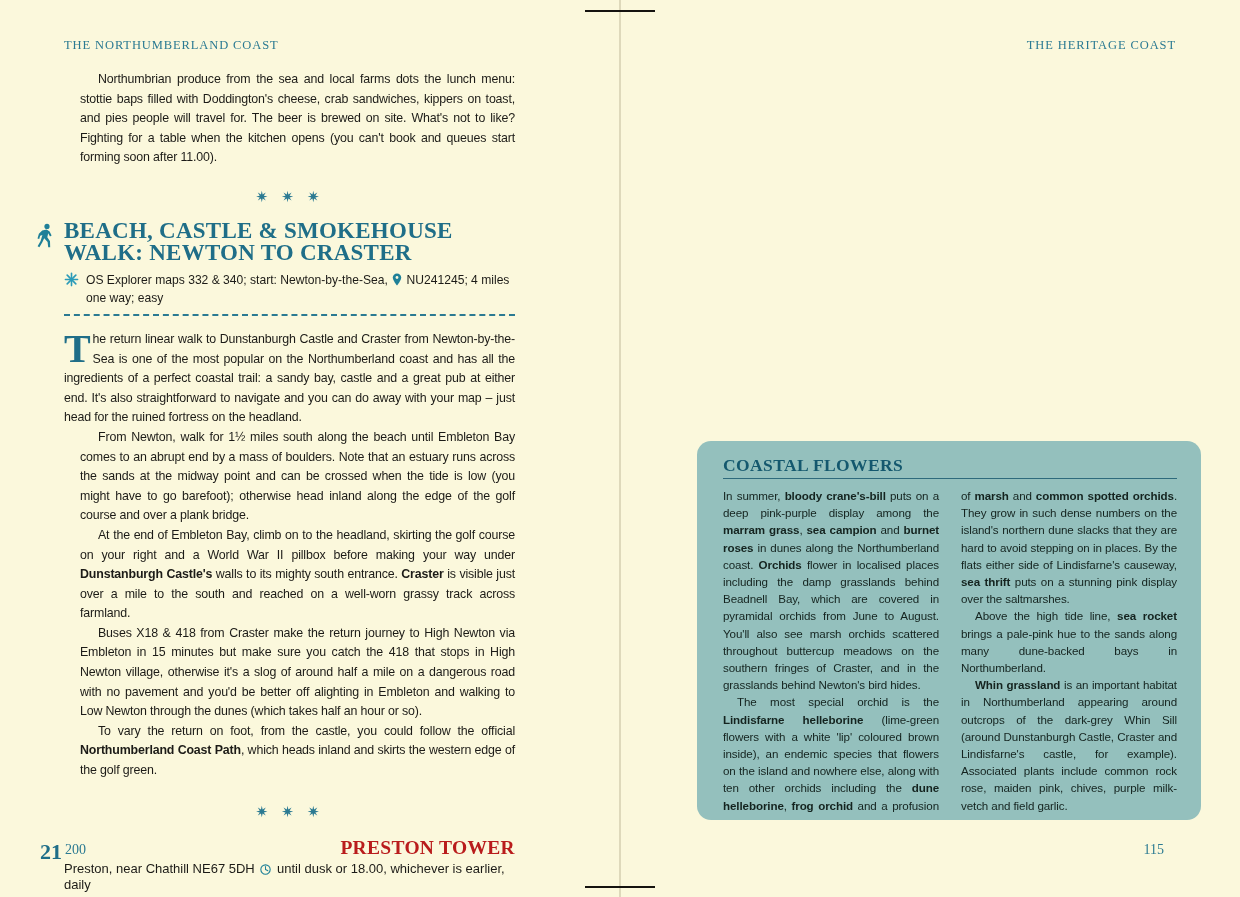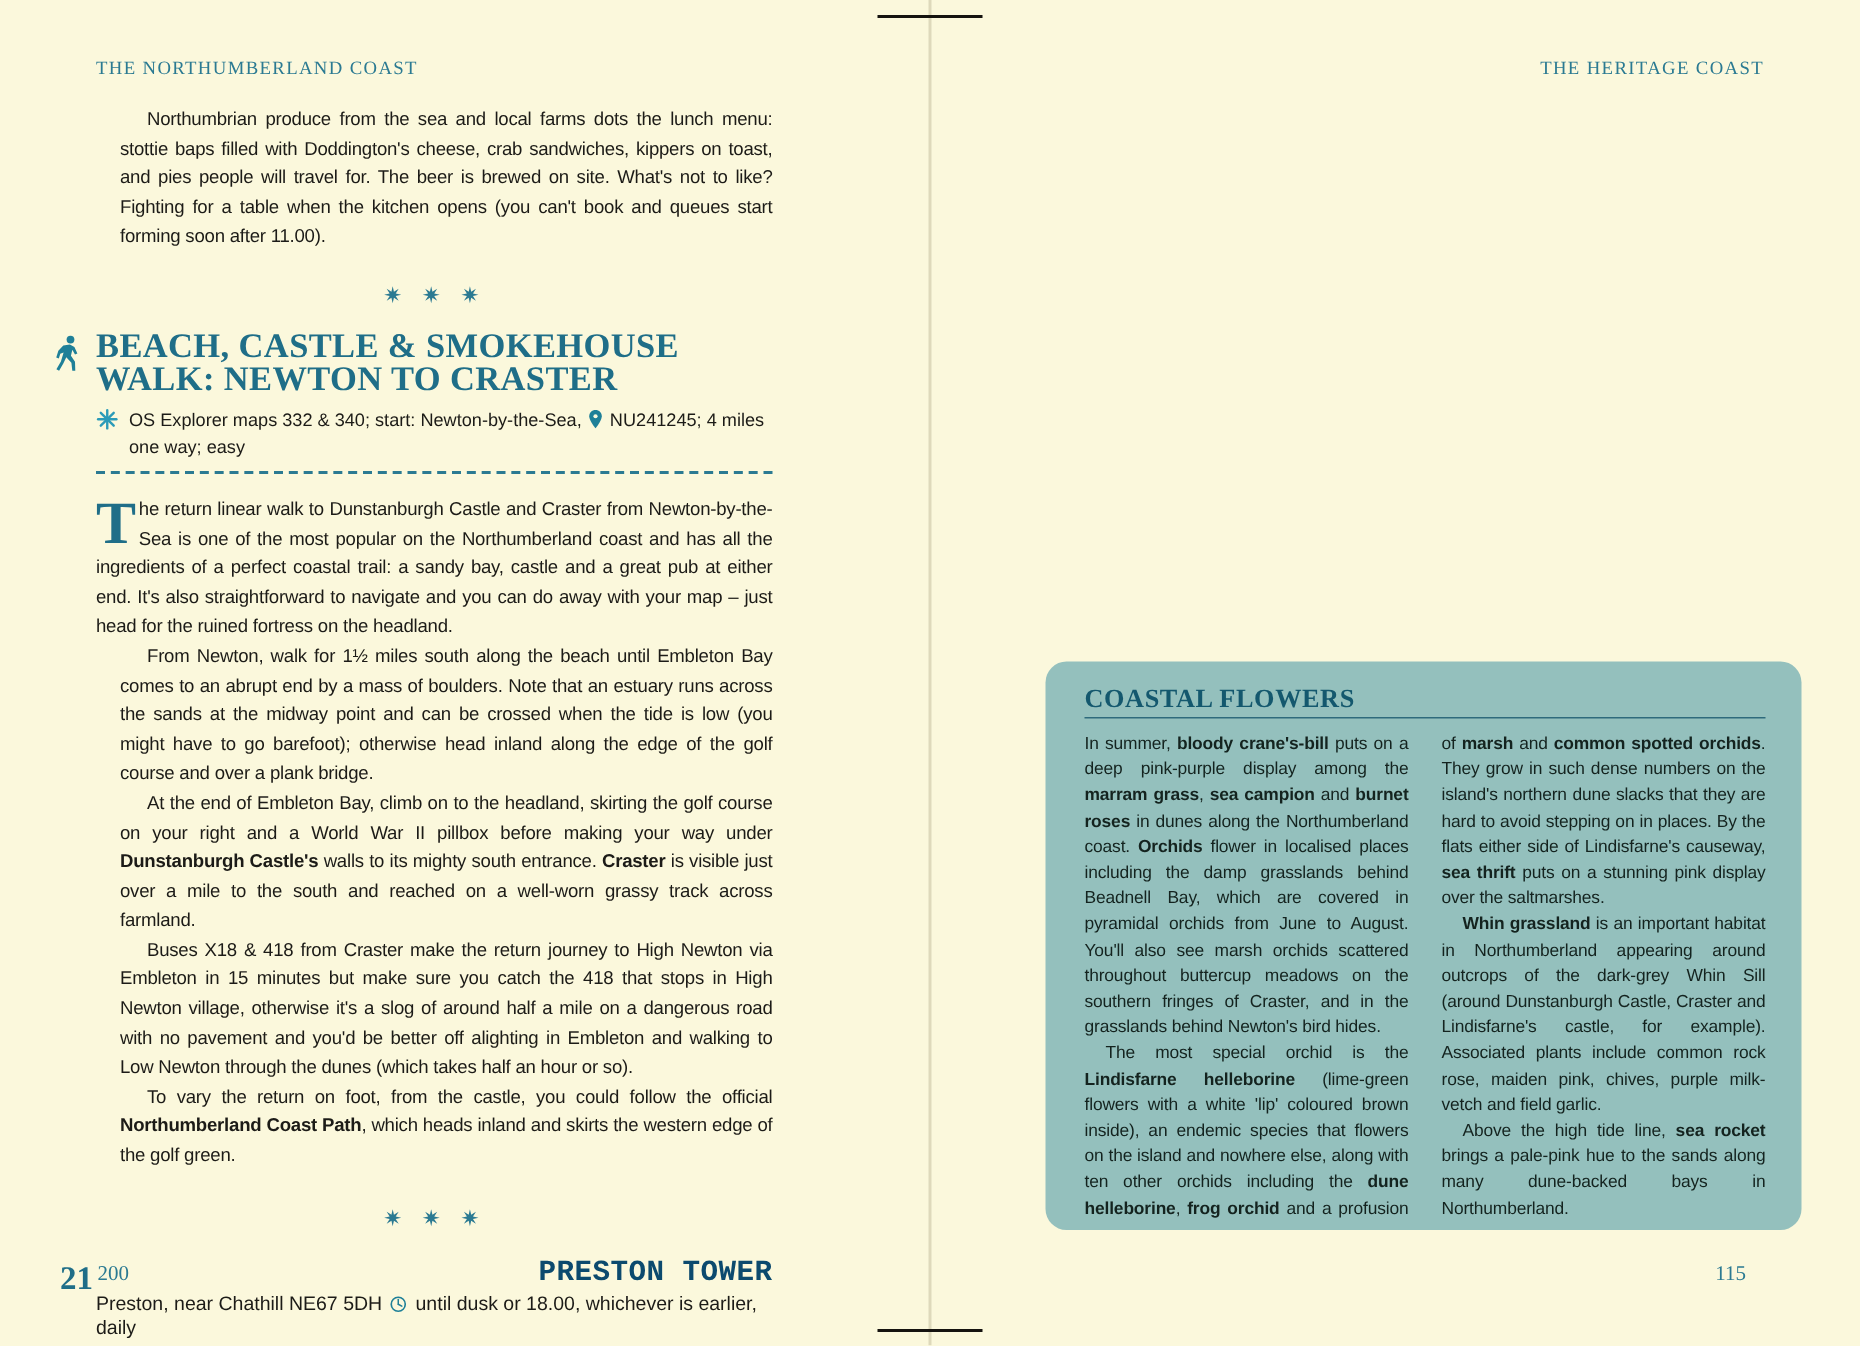--- a/index.html
+++ b/index.html
@@ -123,23 +123,23 @@
 
   
   .poi-head{position:relative;text-align:right;}
   .poi-num{
     position:absolute;left:-24px;top:2px;
     font-family:"Liberation Serif", serif;
     font-weight:700;font-size:22px;color:#1f6e88;
   }
   h2.poi-title{
     margin:0;
-    font-family:Liberation Mono, monospace;
+    font-family:Liberation Serif, serif;
     font-weight:700;font-size:19.5px;line-height:22px;
-    letter-spacing:.3px;color:#0c4a6e;text-transform:uppercase;
+    letter-spacing:.3px;color:#b91c1c;text-transform:uppercase;
   }
   .poi-meta{
     margin:2px 0 3px 0;
     font-family:"Liberation Sans", sans-serif;
     font-size:13px;line-height:16px;color:#1c1b17;
   }
   .clock-ic{display:inline-block;vertical-align:-2px;width:11px;height:11px;margin:0 2px;}
 
   
   #flowers-box{
@@ -272,17 +272,17 @@
 
 <div id="flowers-box">
   <h3>COASTAL FLOWERS</h3>
   <div class="box-rule"></div>
 
   <div class="box-cols">
     <p><span>In summer, </span><b>bloody crane's-bill</b><span> puts on a deep pink-purple display among the </span><b>marram grass</b><span>, </span><b>sea campion</b><span> and </span><b>burnet roses</b><span> in dunes along the Northumberland coast. </span><b>Orchids</b><span> flower in localised places including the damp grasslands behind Beadnell Bay, which are covered in pyramidal orchids from June to August. You'll also see marsh orchids scattered throughout buttercup meadows on the southern fringes of Craster, and in the grasslands behind Newton's bird hides.</span></p>
 
     <p class="indent"><span>The most special orchid is the </span><b>Lindisfarne helleborine</b><span> (lime-green flowers with a white 'lip' coloured brown inside), an endemic species that flowers on the island and nowhere else, along with ten other orchids including the </span><b>dune helleborine</b><span>, </span><b>frog orchid</b><span> and a profusion of </span><b>marsh</b><span> and </span><b>common spotted orchids</b><span>. They grow in such dense numbers on the island's northern dune slacks that they are hard to avoid stepping on in places. By the flats either side of Lindisfarne's causeway, </span><b>sea thrift</b><span> puts on a stunning pink display over the saltmarshes.</span></p>
 
+    <p class="indent"><span>Above the high tide line, </span><b>sea rocket</b><span> brings a pale-pink hue to the sands along many dune-backed bays in Northumberland.</span></p>
+
     <p class="indent"><b>Whin grassland</b><span> is an important habitat in Northumberland appearing around outcrops of the dark-grey Whin Sill (around Dunstanburgh Castle, Craster and Lindisfarne's castle, for example). Associated plants include common rock rose, maiden pink, chives, purple milk-vetch and field garlic.</span></p>
-
-    <p class="indent"><span>Above the high tide line, </span><b>sea rocket</b><span> brings a pale-pink hue to the sands along many dune-backed bays in Northumberland.</span></p>
   </div>
 </div>
 
 </body></html>

